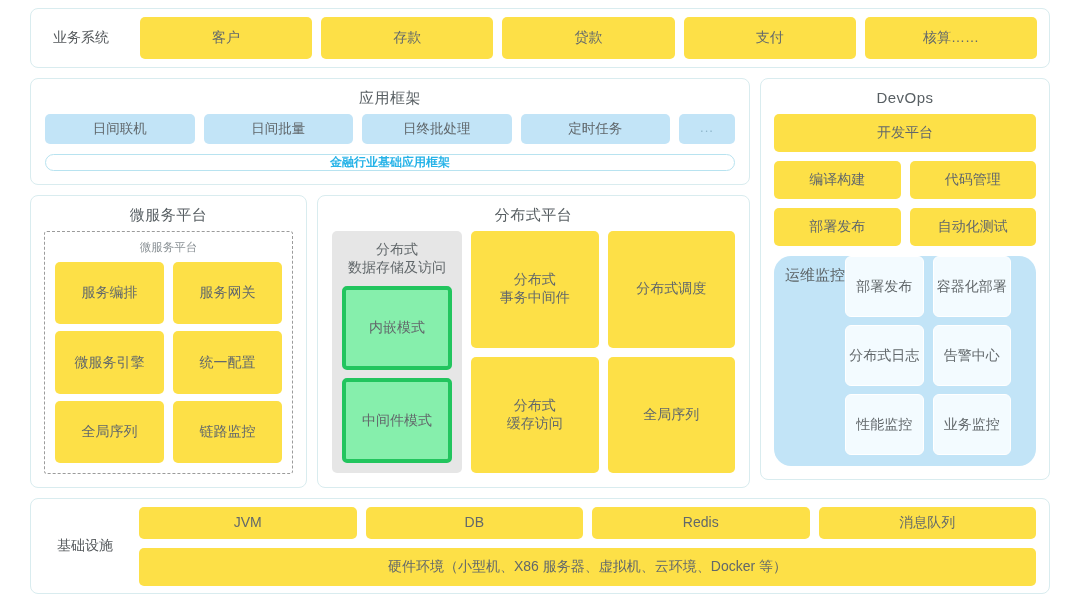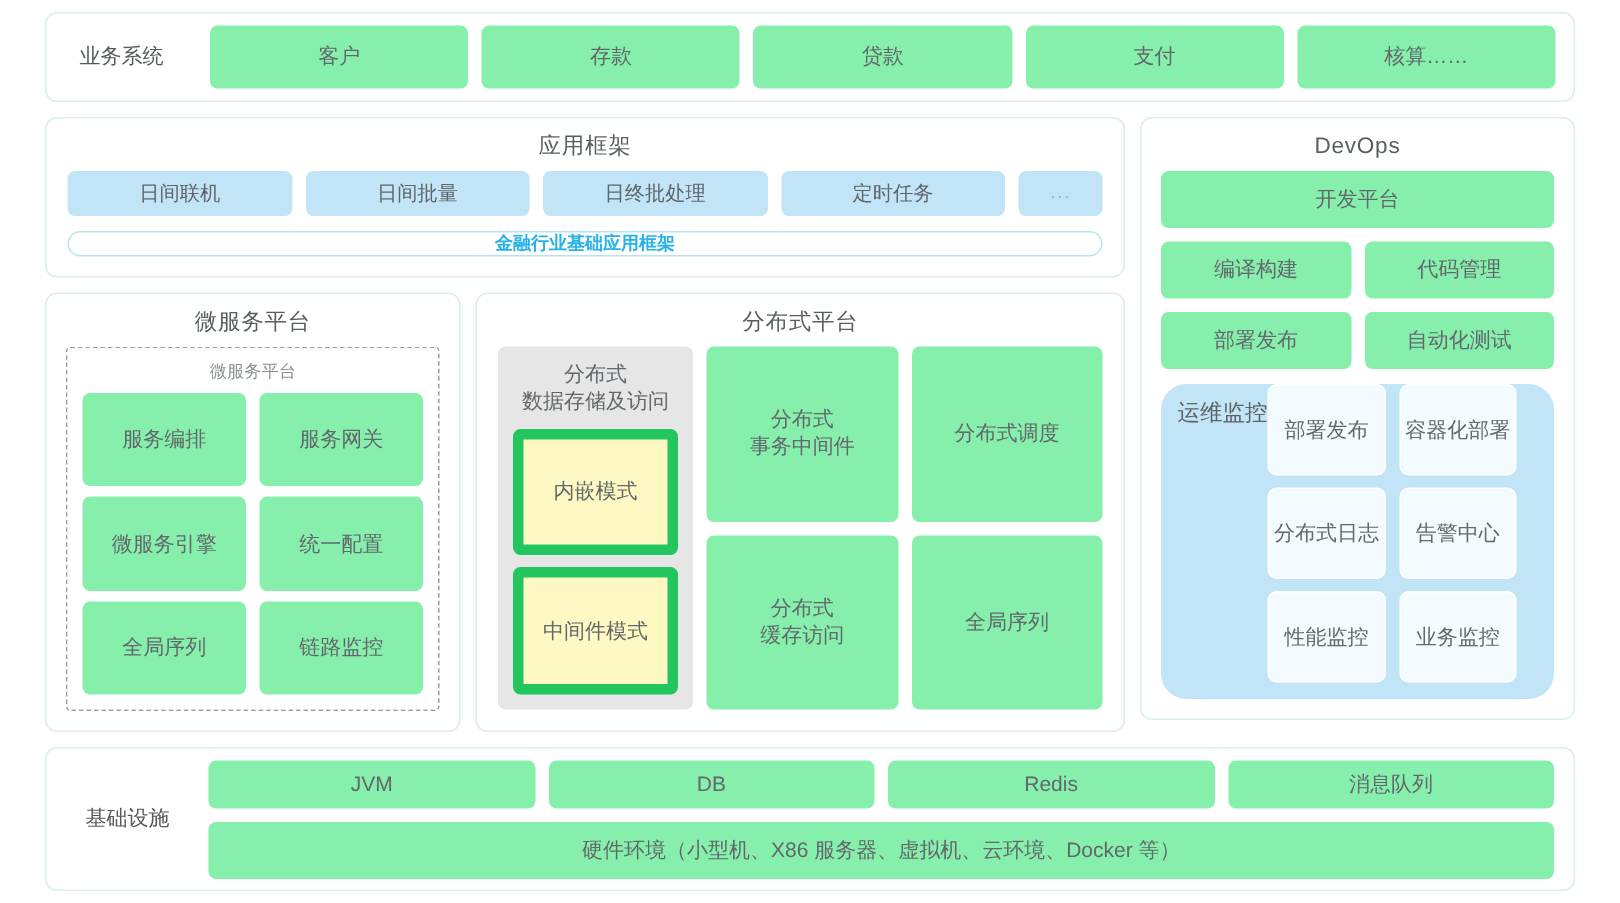--- a/index.html
+++ b/index.html
@@ -38,40 +38,40 @@
     text-align: center;
     font-size: 15px;
     color: #585f63;
     line-height: 1;
     padding: 11px 0 9px 0;
     letter-spacing: 0.5px;
   }
 
   
   .tile {
-    background: #86efac;
+    background: #fde047;
     border-radius: 5px;
     display: flex;
     align-items: center;
     justify-content: center;
     text-align: center;
     font-size: 14px;
     color: #62686b;
     line-height: 1.28;
     box-sizing: border-box;
     white-space: pre-line;
   }
   .tile-blue {
     background: #c2e4f7;
     color: #5f6budge;
     color: #5f666a;
   }
   .tile-white-outline {
-    background: #fef9c3;
-    border: 7px solid #22c55e;
+    background: #86efac;
+    border: 4px solid #22c55e;
     border-radius: 5px;
     display: flex;
     align-items: center;
     justify-content: center;
     text-align: center;
     font-size: 14px;
     color: #62686b;
     box-sizing: border-box;
   }
 

